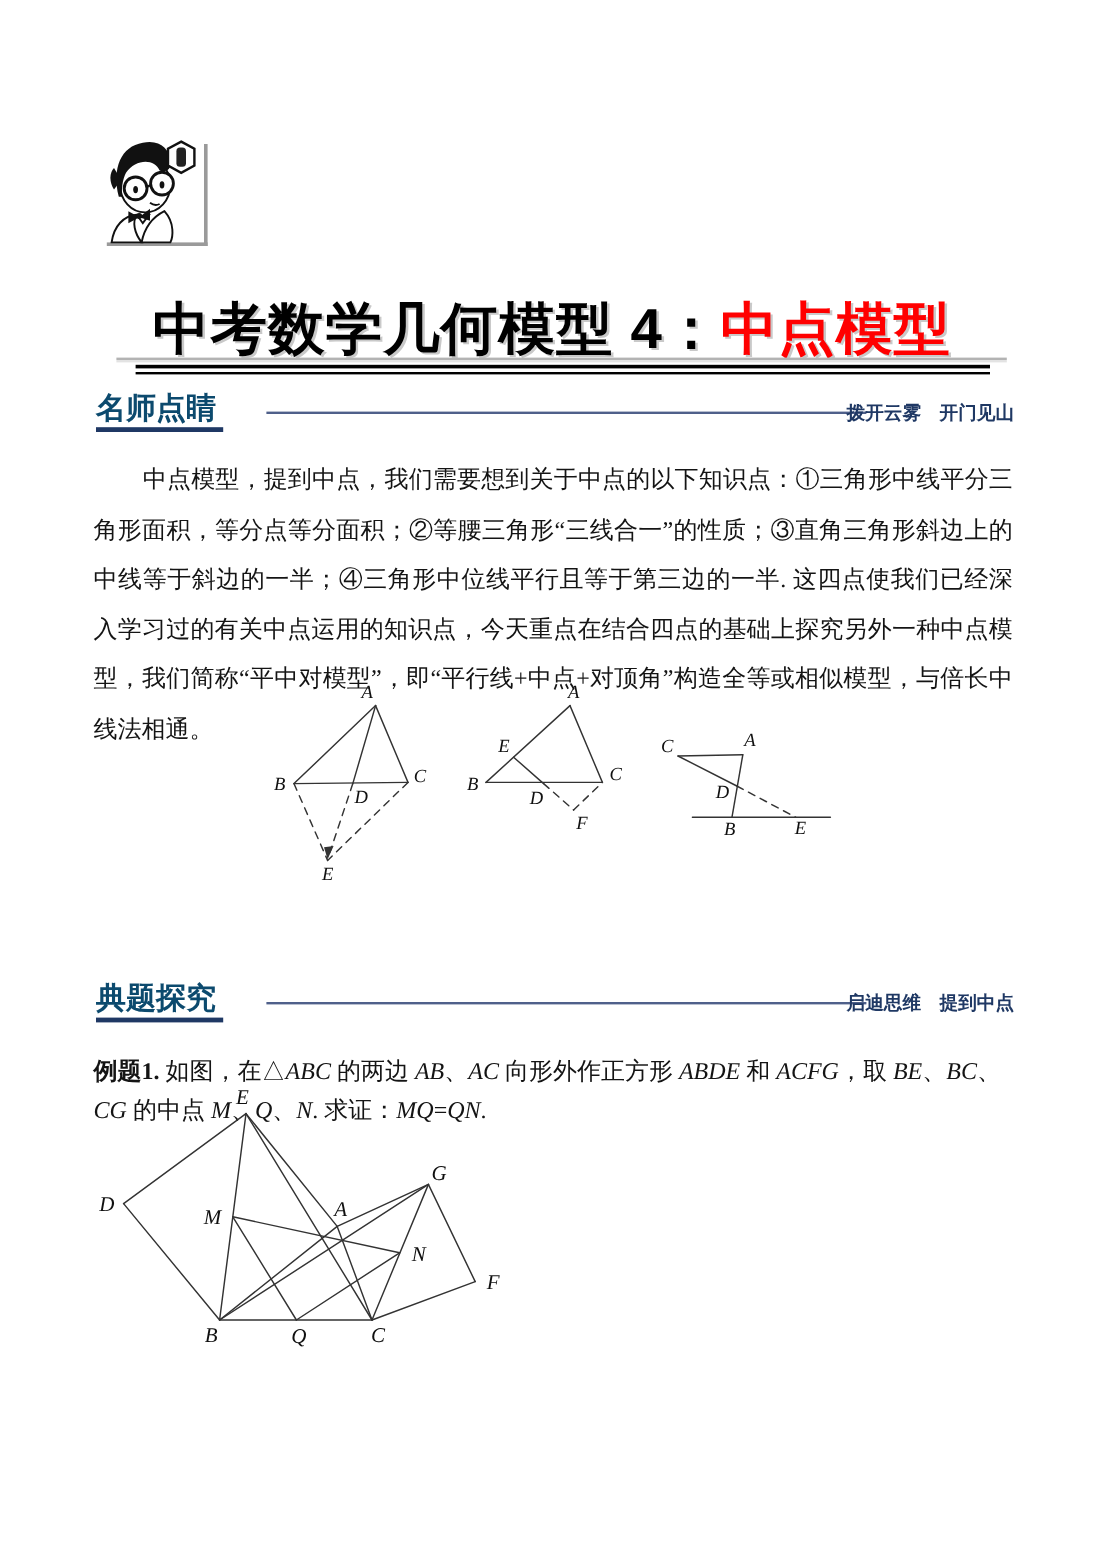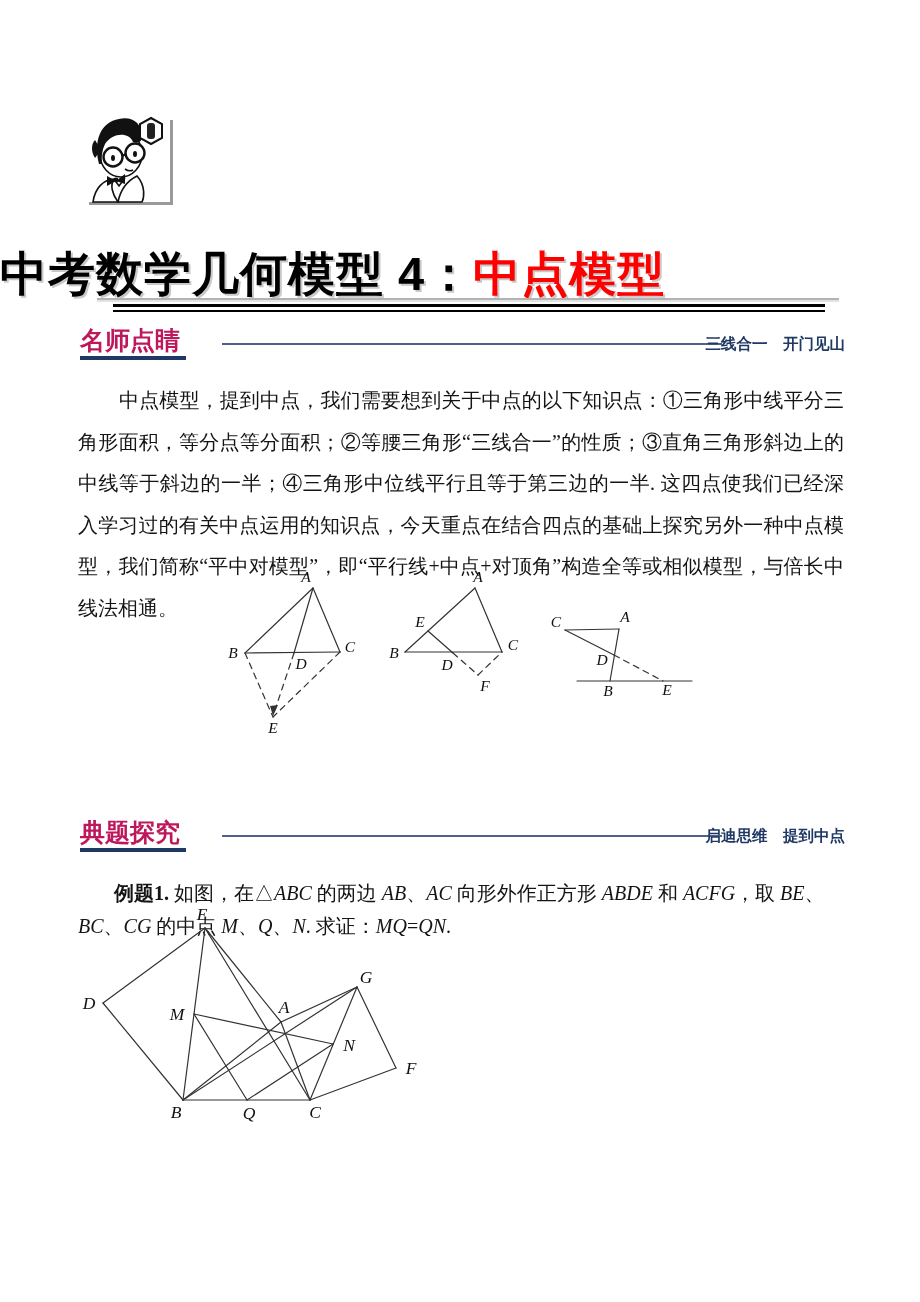--- a/index.html
+++ b/index.html
@@ -1,43 +1,43 @@
 <!DOCTYPE html>
 <html><head>
 <meta charset="utf-8">
 <style>
   html,body{margin:0;padding:0;background:#fff;}
   #page{position:relative;width:920px;height:1302px;background:#ffffff;overflow:hidden;
         font-family:"Liberation Serif",serif;color:#141414;}
 
   
-  .doc-title{position:absolute;top:243px;left:0;width:920px;
+  .doc-title{position:absolute;top:243px;left:0;width:920px;text-align:center;
              font-family:"Liberation Sans",sans-serif;font-weight:900;font-size:47px;
              letter-spacing:1px;color:#000;text-shadow:2px 2px 0 #c9c9c9;white-space:nowrap;}
   .doc-title .red{color:#ff0000;}
   .title-rule-gray{position:absolute;top:298px;left:97px;width:742px;height:2px;background:#b3b3b3;
                    box-shadow:0 2px 0 #e3e3e3;}
   .title-rule-black{position:absolute;top:304px;left:113px;width:712px;height:3px;
                     border-top:3px solid #000;border-bottom:2px solid #000;}
 
   
   .sec{position:absolute;left:0;width:920px;height:40px;}
   .sec-heading{position:absolute;left:80px;top:0;font-family:"Liberation Sans",sans-serif;
-               font-weight:bold;font-size:25px;line-height:28px;color:#be185d;
+               font-weight:bold;font-size:25px;line-height:28px;color:#0c4a6e;
                padding:0 6px 2px 0;border-bottom:4px solid #1f3864;}
   .sec-rule{position:absolute;left:222px;top:17px;width:500px;height:2px;background:#4f608a;}
   .sec-tagline{position:absolute;right:75px;top:8px;font-family:"Liberation Sans",sans-serif;
                font-weight:bold;font-size:15.5px;color:#1f3864;white-space:nowrap;}
 
   
   .tips-para{position:absolute;left:78px;top:360px;width:766px;font-size:20px;line-height:41.6px;
              text-align:justify;text-indent:2.05em;color:#141414;}
   .example{position:absolute;left:78px;top:857px;width:770px;font-size:20px;line-height:33px;
            text-align:left;color:#141414;}
-  .seg-bold{font-weight:bold;margin-left:36px;}
+  .seg-bold{font-weight:bold;}
   .seg-math{font-family:Liberation Serif, serif;font-style:italic;}
 
   
   svg{position:absolute;overflow:visible;}
   .geo line, .geo path, .geo polyline{stroke:#333;stroke-width:1.2;fill:none;stroke-linecap:round;}
   .geo .dash{stroke-dasharray:6 5;}
   .geo .arrow{fill:#333;stroke:none;}
   .vlabel{font:italic 15.5px "Liberation Serif",serif;fill:#101010;}
   .vlabel-lg{font:italic 17.5px "Liberation Serif",serif;fill:#101010;}
   .mascot-ink{stroke:#111;fill:none;stroke-width:1.6;}
@@ -74,21 +74,21 @@
     <rect x="62" y="11" width="8" height="16" rx="3" fill="#222"></rect>
   </svg>
 
   <div class="doc-title"><span>中考数学几何模型 4：</span><span class="red">中点模型</span></div>
   <div class="title-rule-gray"></div>
   <div class="title-rule-black"></div>
 
   <div class="sec" style="top:326px;">
     <span class="sec-heading">名师点睛</span>
     <span class="sec-rule"></span>
-    <span class="sec-tagline">三线合一　开门见山</span>
+    <span class="sec-tagline">拨开云雾　开门见山</span>
   </div>
 
   <p class="tips-para">中点模型，提到中点，我们需要想到关于中点的以下知识点：①三角形中线平分三角形面积，等分点等分面积；②等腰三角形“三线合一”的性质；③直角三角形斜边上的中线等于斜边的一半；④三角形中位线平行且等于第三边的一半. 这四点使我们已经深入学习过的有关中点运用的知识点，今天重点在结合四点的基础上探究另外一种中点模型，我们简称“平中对模型”，即“平行线+中点+对顶角”构造全等或相似模型，与倍长中线法相通。</p>
 
   <svg class="geo" style="left:215px;top:555px;" width="500" height="215" viewBox="215 555 500 215">
 
     <g>
       <line x1="313" y1="588" x2="245" y2="653"></line>
       <line x1="313" y1="588" x2="340" y2="652"></line>
       <line x1="245" y1="653" x2="340" y2="652"></line>

